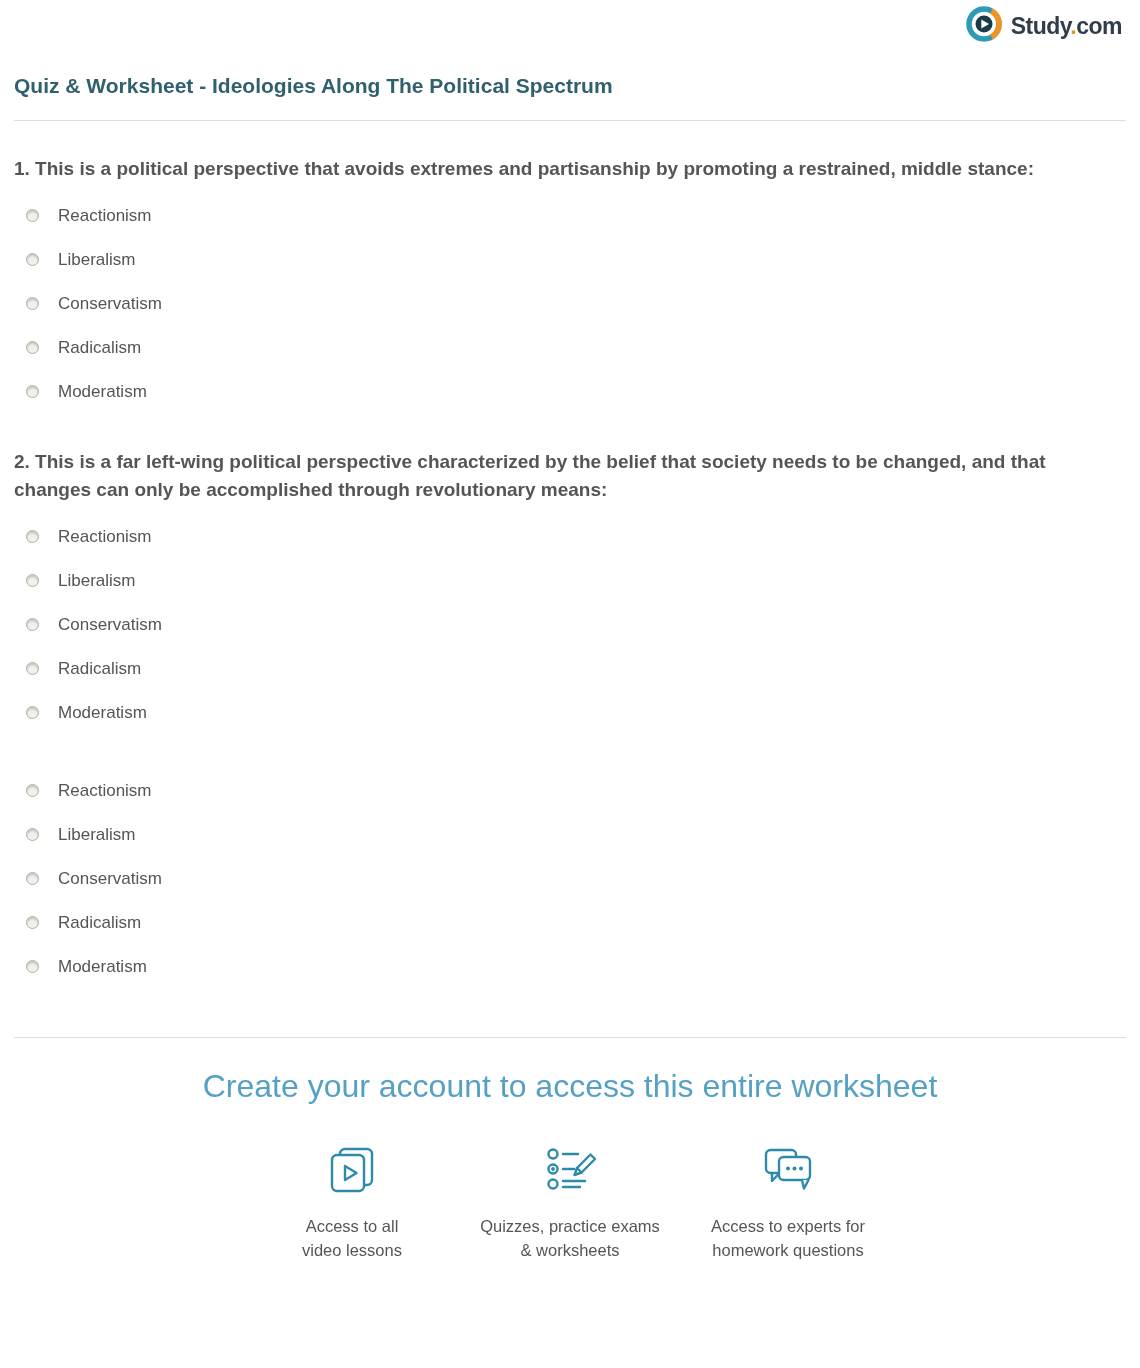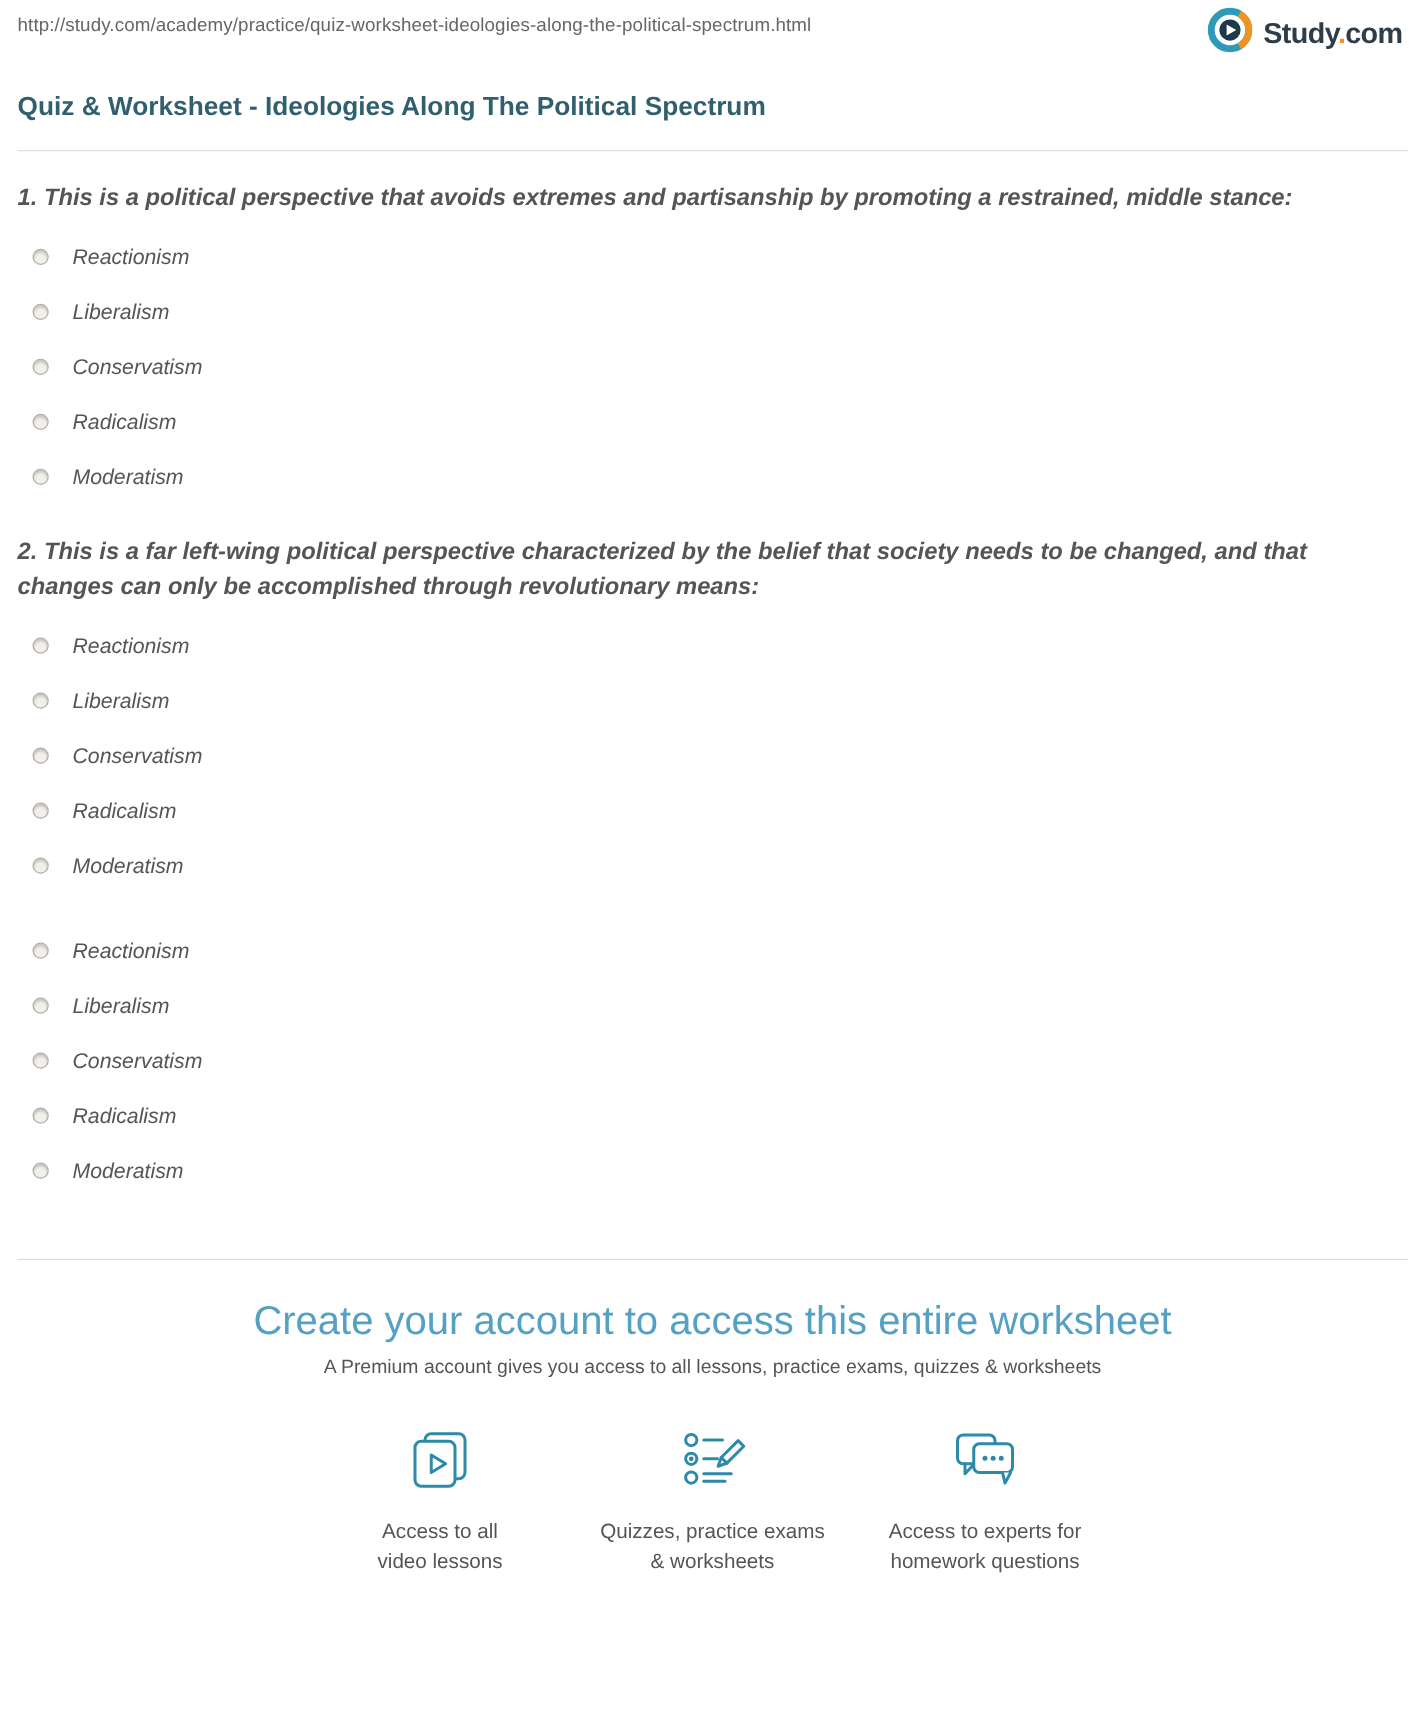--- a/index.html
+++ b/index.html
@@ -36,21 +36,21 @@
     font-weight: bold;
     line-height: 1.35;
     color: #30606e;
   }
   .divider {
     border: none; border-top: 1px solid #dddddd;
     margin-top: 20px;
   }
 
   
-  .question { margin-top: 24px; font-style: italic; }
+  .question { margin-top: 34px; }
   .question-prompt {
     font-size: 19px; font-weight: bold; color: #555555; line-height: 1.5;
   }
   .options { margin-top: 10px; }
   .option-row {
     display: flex; align-items: center;
     height: 44px; padding-left: 12px; gap: 19px;
     cursor: pointer;
   }
   .radio {
@@ -84,21 +84,20 @@
     font-size: 16.5px; color: #555555; line-height: 1.45;
   }
   .feature-label span { display: block; }
 </style>
 </head>
 <body>
 
 <div class="page">
 
   <div class="header">
-    <div class="url-text">http://study.com/academy/practice/quiz-worksheet-ideologies-along-the-political-spectrum.html</div>
     <a class="logo">
       <span>
         <svg width="40" height="40" viewBox="0 0 40 40">
           <circle cx="20" cy="20" r="15" fill="none" stroke="#2f9ab7" stroke-width="5.5"></circle>
           <path d="M27.5 7 A15 15 0 0 1 27.5 33" fill="none" stroke="#f0931f" stroke-width="5.5"></path>
           <circle cx="20" cy="20" r="8.5" fill="#1c3b49"></circle>
           <path d="M17.3 15.6 L17.3 24.4 L25 20 Z" fill="#ffffff"></path>
         </svg>
       </span>
       <span class="logo-text"><span>Study</span><span class="logo-dot">.</span><span>com</span></span>
@@ -182,21 +181,20 @@
         <span class="radio"></span>
         <span class="option-label">Moderatism</span>
       </div>
     </div>
   </div>
 
   <hr class="divider" style="margin-top:48px;">
 
   <div class="signup">
     <div class="signup-heading">Create your account to access this entire worksheet</div>
-    <div class="signup-subheading">A Premium account gives you access to all lessons, practice exams, quizzes &amp; worksheets</div>
 
     <div class="features">
 
       <div class="feature">
         <span class="feature-icon">
           <svg width="56" height="56" viewBox="0 0 56 56" fill="none" stroke="#2d8aa8" stroke-width="2.4" stroke-linecap="round" stroke-linejoin="round">
             <rect x="16" y="6" width="32" height="36" rx="5"></rect>
             <rect x="8" y="12" width="32" height="36" rx="5" fill="#ffffff"></rect>
             <path d="M21 23 L21 37 L32.5 30 Z"></path>
           </svg>

